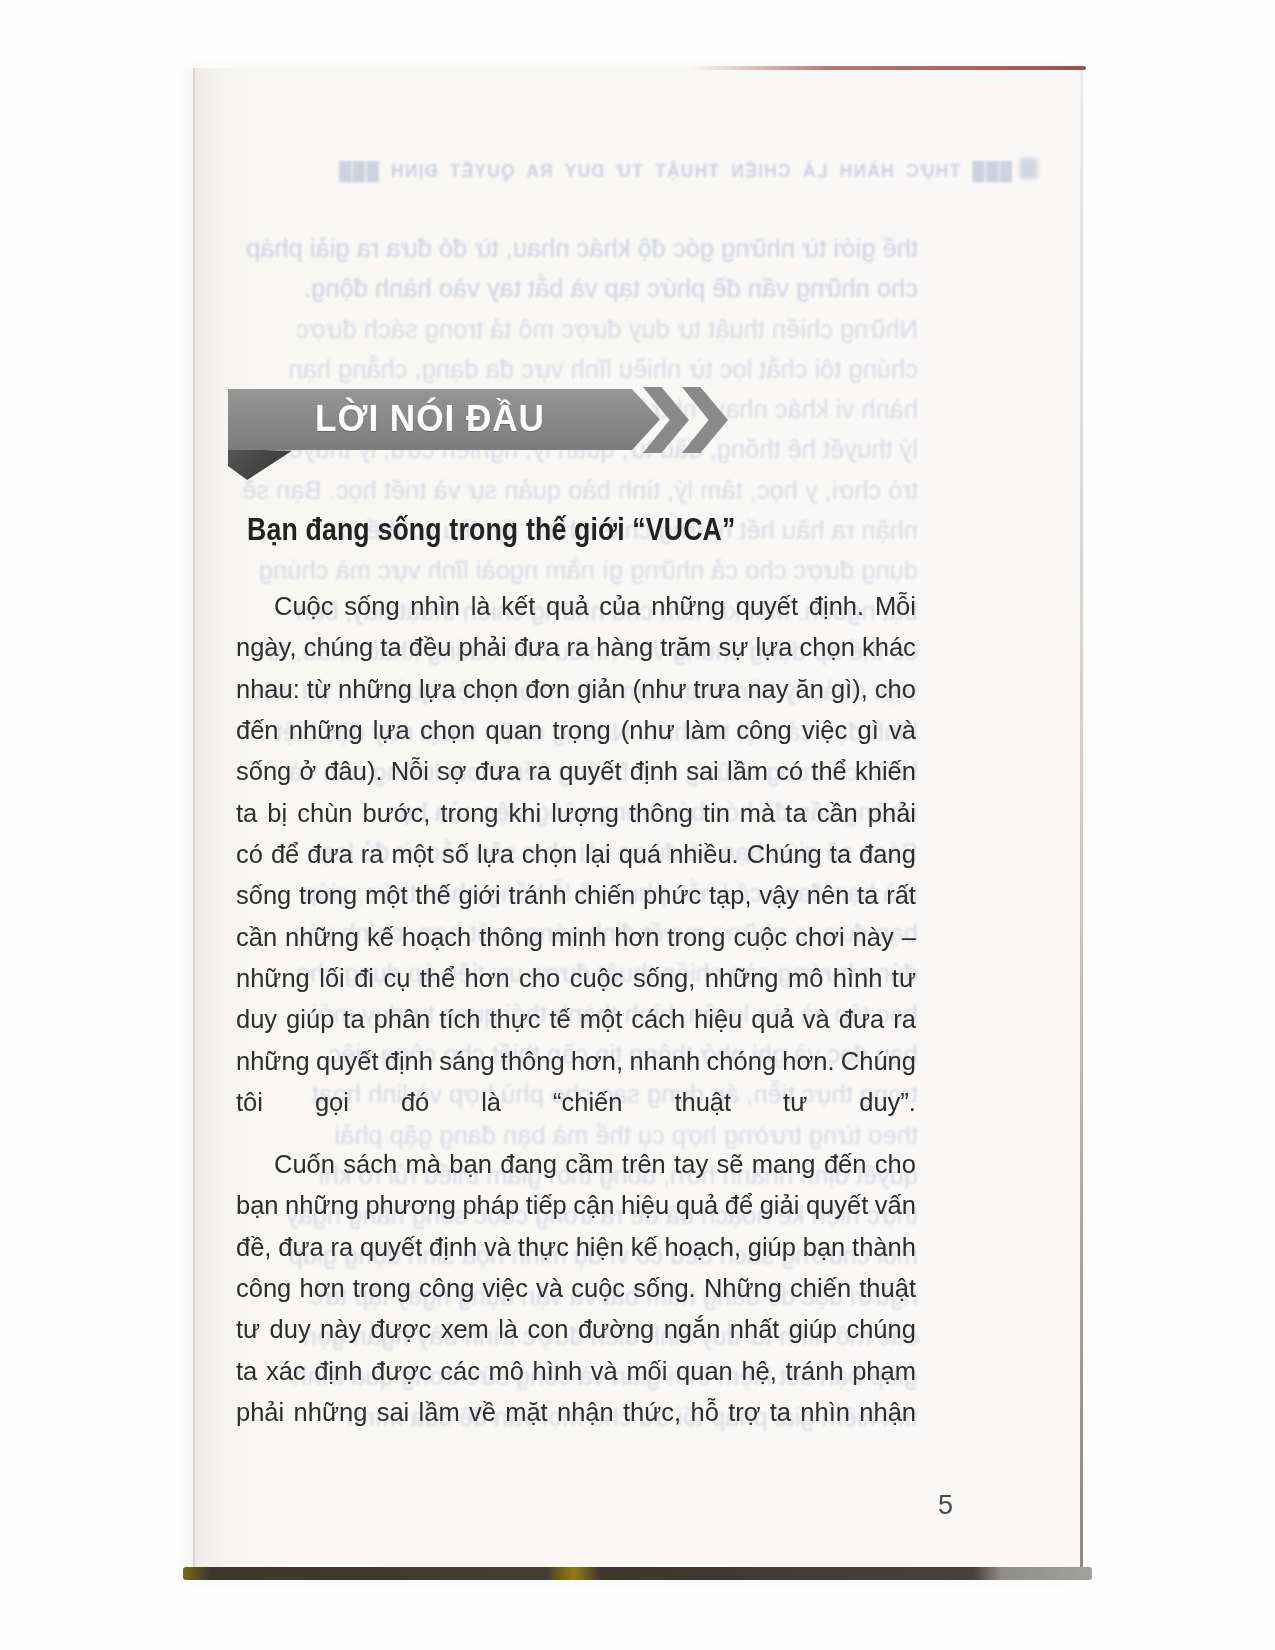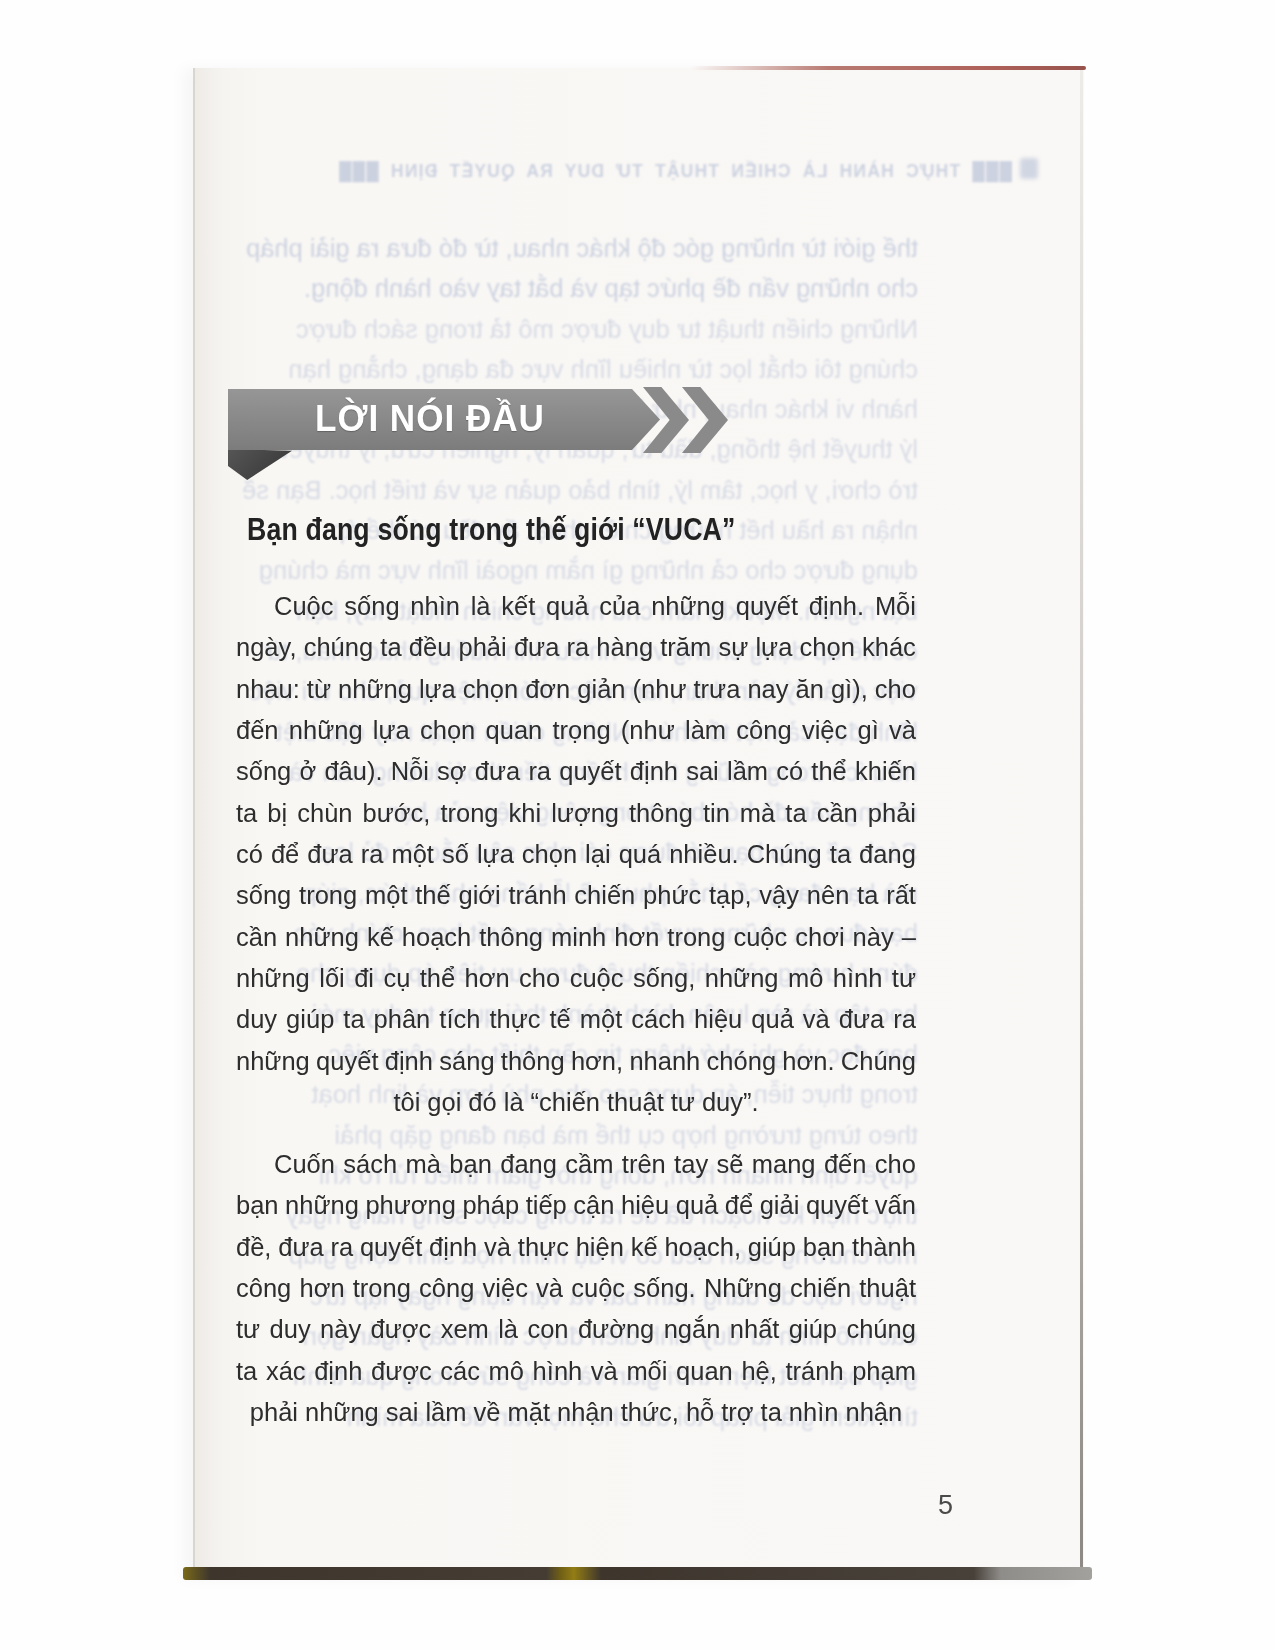--- a/index.html
+++ b/index.html
@@ -82,21 +82,21 @@
     position:absolute;left:247px;top:512px;margin:0;width:700px;
     font-size:31px;font-weight:bold;color:#222222;letter-spacing:0.2px;white-space:nowrap;
     transform:scaleX(0.86);transform-origin:0 50%;
     z-index:4;
   }
   .para{position:absolute;left:236px;width:680px;color:var(--ink);font-size:25.5px;z-index:4;}
   .p1{top:586px;}
   .p2{top:1144px;}
   .line{display:flex;justify-content:space-between;height:41.35px;line-height:41.35px;white-space:nowrap;}
   .line:first-child{padding-left:38px;}
-  .line:last-child{justify-content:center;gap:7px;}
+  .line:last-child{justify-content:space-between;gap:7px;}
   .page-number{
     position:absolute;left:938px;top:1490px;font-size:27px;color:#4a4a4a;z-index:4;
   }
 </style>
 </head>
 <body>
 
 <div class="scan">
 
   <div class="page"></div>

